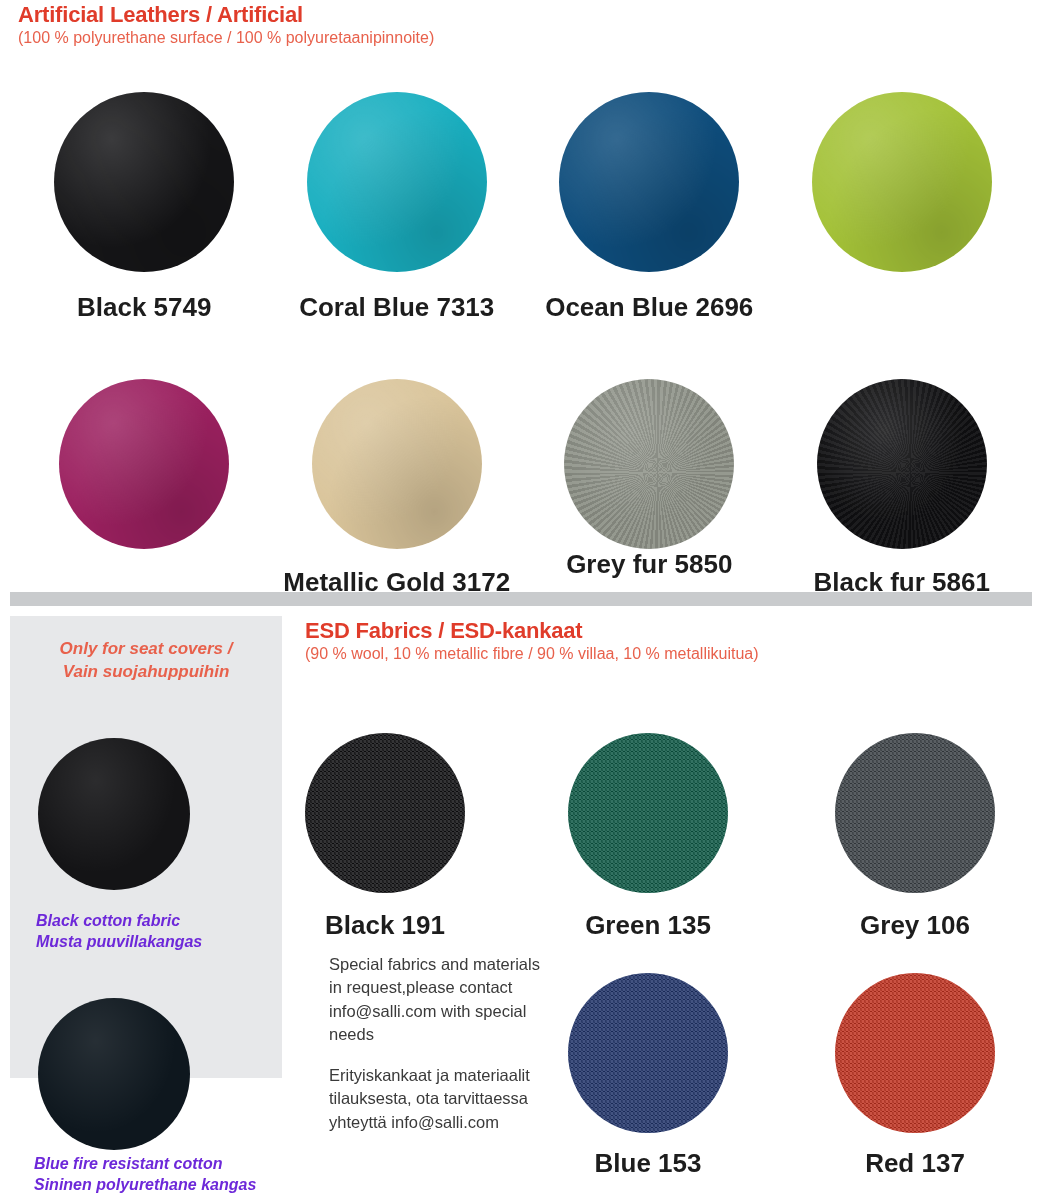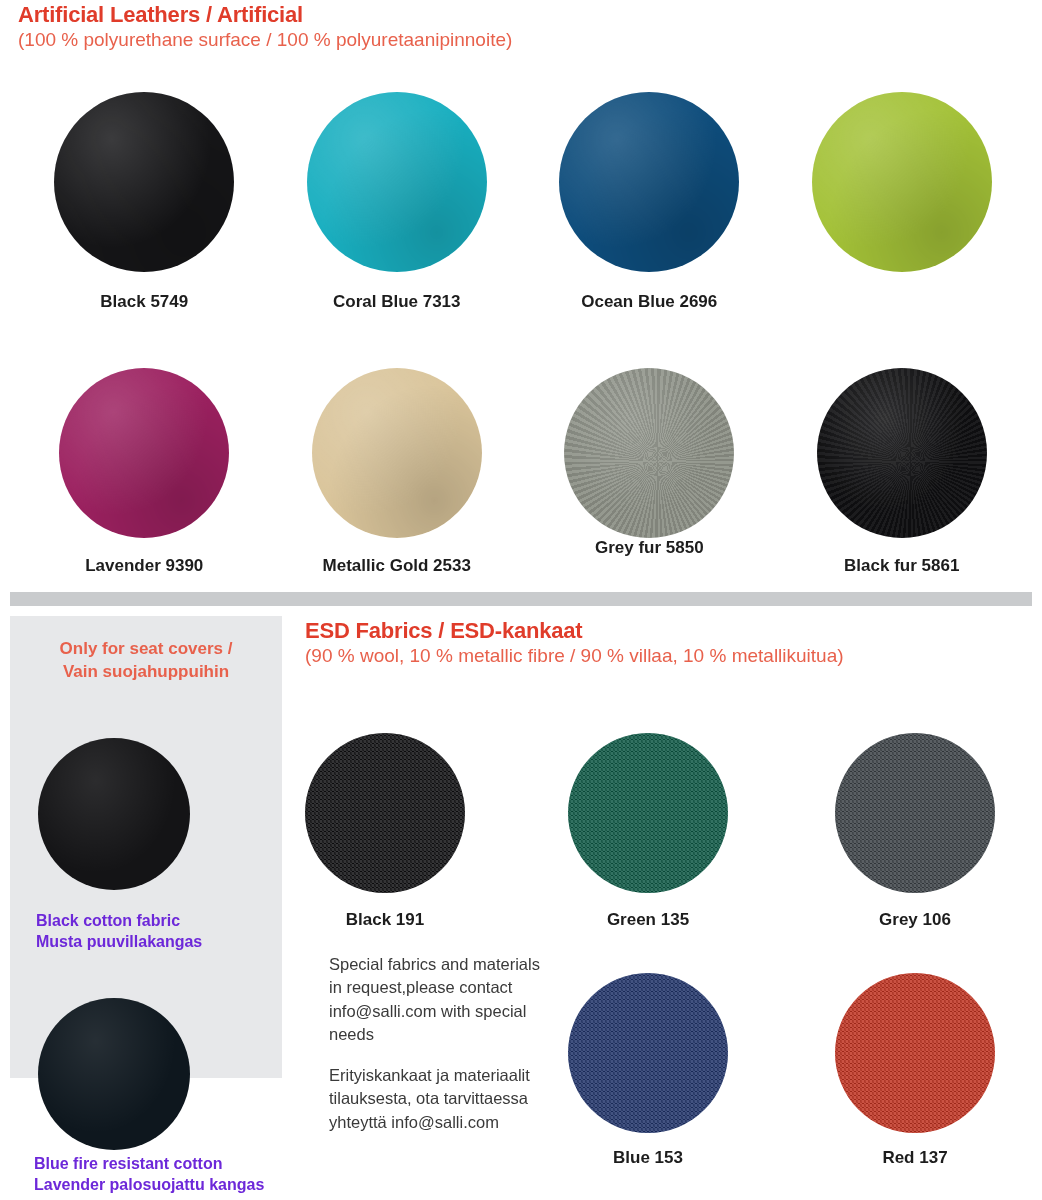--- a/index.html
+++ b/index.html
@@ -22,21 +22,21 @@
   .head-title {
     color: #E03C2A;
     font-weight: bold;
     font-size: 22px;
     letter-spacing: -0.2px;
     line-height: 1.2;
     white-space: nowrap;
   }
   .head-sub {
     color: #E8614C;
-    font-size: 19px;
+    font-size: 16px;
     line-height: 1.25;
     white-space: nowrap;
   }
 
   
   .grid {
     position: absolute;
     display: grid;
   }
   .cell {
@@ -81,21 +81,21 @@
     content: "";
     position: absolute;
     inset: 0;
     border-radius: 50%;
     background:
       radial-gradient(ellipse at 38% 28%, rgba(255,255,255,0.10), rgba(255,255,255,0) 60%);
   }
   .sw-label {
     font-weight: bold;
     color: #1d1d1d;
-    font-size: 17px;
+    font-size: 26px;
     white-space: nowrap;
     text-align: center;
   }
 
   
   .divider {
     position: absolute;
     left: 10px;
     top: 592px;
     width: 1022px;
@@ -104,20 +104,21 @@
   }
 
   
   .left-panel {
     position: absolute;
     left: 10px;
     top: 616px;
     width: 272px;
     height: 462px;
     background: #e7e8ea;
+    font-style: italic;
   }
   .panel-head {
     position: absolute;
     left: 0;
     top: 22px;
     width: 272px;
     text-align: center;
     color: #E8614C;
     font-weight: bold;
     font-size: 17px;
@@ -170,26 +171,25 @@
     <div class="swatch leather" style="width:180px;height:180px;background:#0E4D7C;"></div>
     <div class="sw-label" style="margin-top:20px;">Ocean Blue 2696</div>
   </div>
 
   <div class="cell">
     <div class="swatch leather" style="width:180px;height:180px;background:#A4C238;"></div>
   </div>
 
   <div class="cell">
     <div class="swatch leather" style="width:170px;height:170px;background:#9C2160;"></div>
-    <div class="sw-label" style="margin-top:18px;">Lavender 9390</div>
   </div>
 
   <div class="cell">
     <div class="swatch leather" style="width:170px;height:170px;background:#DAC59B;"></div>
-    <div class="sw-label" style="margin-top:18px;">Metallic Gold 2533</div>
+    <div class="sw-label" style="margin-top:18px;">Metallic Gold 3172</div>
   </div>
 
   <div class="cell">
     <div class="swatch fur" style="width:170px;height:170px;background:#90948A;"></div>
     <div class="sw-label" style="">Grey fur 5850</div>
   </div>
 
   <div class="cell">
     <div class="swatch fur" style="width:170px;height:170px;background:#101012;"></div>
     <div class="sw-label" style="margin-top:18px;">Black fur 5861</div>
@@ -206,21 +206,21 @@
 
   <div class="swatch cotton" style="position:absolute; left:28px; top:122px; width:152px; height:152px; background:#141416;"></div>
   <div class="panel-item-label" style="left:26px; top:295px;">
     <span>Black cotton fabric</span><br>
     <span>Musta puuvillakangas</span>
   </div>
 
   <div class="swatch cotton" style="position:absolute; left:28px; top:382px; width:152px; height:152px; background:#0E171E;"></div>
   <div class="panel-item-label" style="left:24px; top:538px;">
     <span>Blue fire resistant cotton</span><br>
-    <span>Lavender palosuojattu kangas</span>
+    <span>Sininen polyurethane kangas</span>
   </div>
 </div>
 
 <div class="section-head" style="left:305px; top:618px;">
   <div class="head-title">ESD Fabrics / ESD-kankaat</div>
   <div class="head-sub">(90 % wool, 10 % metallic fibre / 90 % villaa, 10 % metallikuitua)</div>
 </div>
 
 <div>
   <div class="swatch weave" style="position:absolute; left:305px; top:733px; width:160px; height:160px; background:#0D0D0F;"></div>

